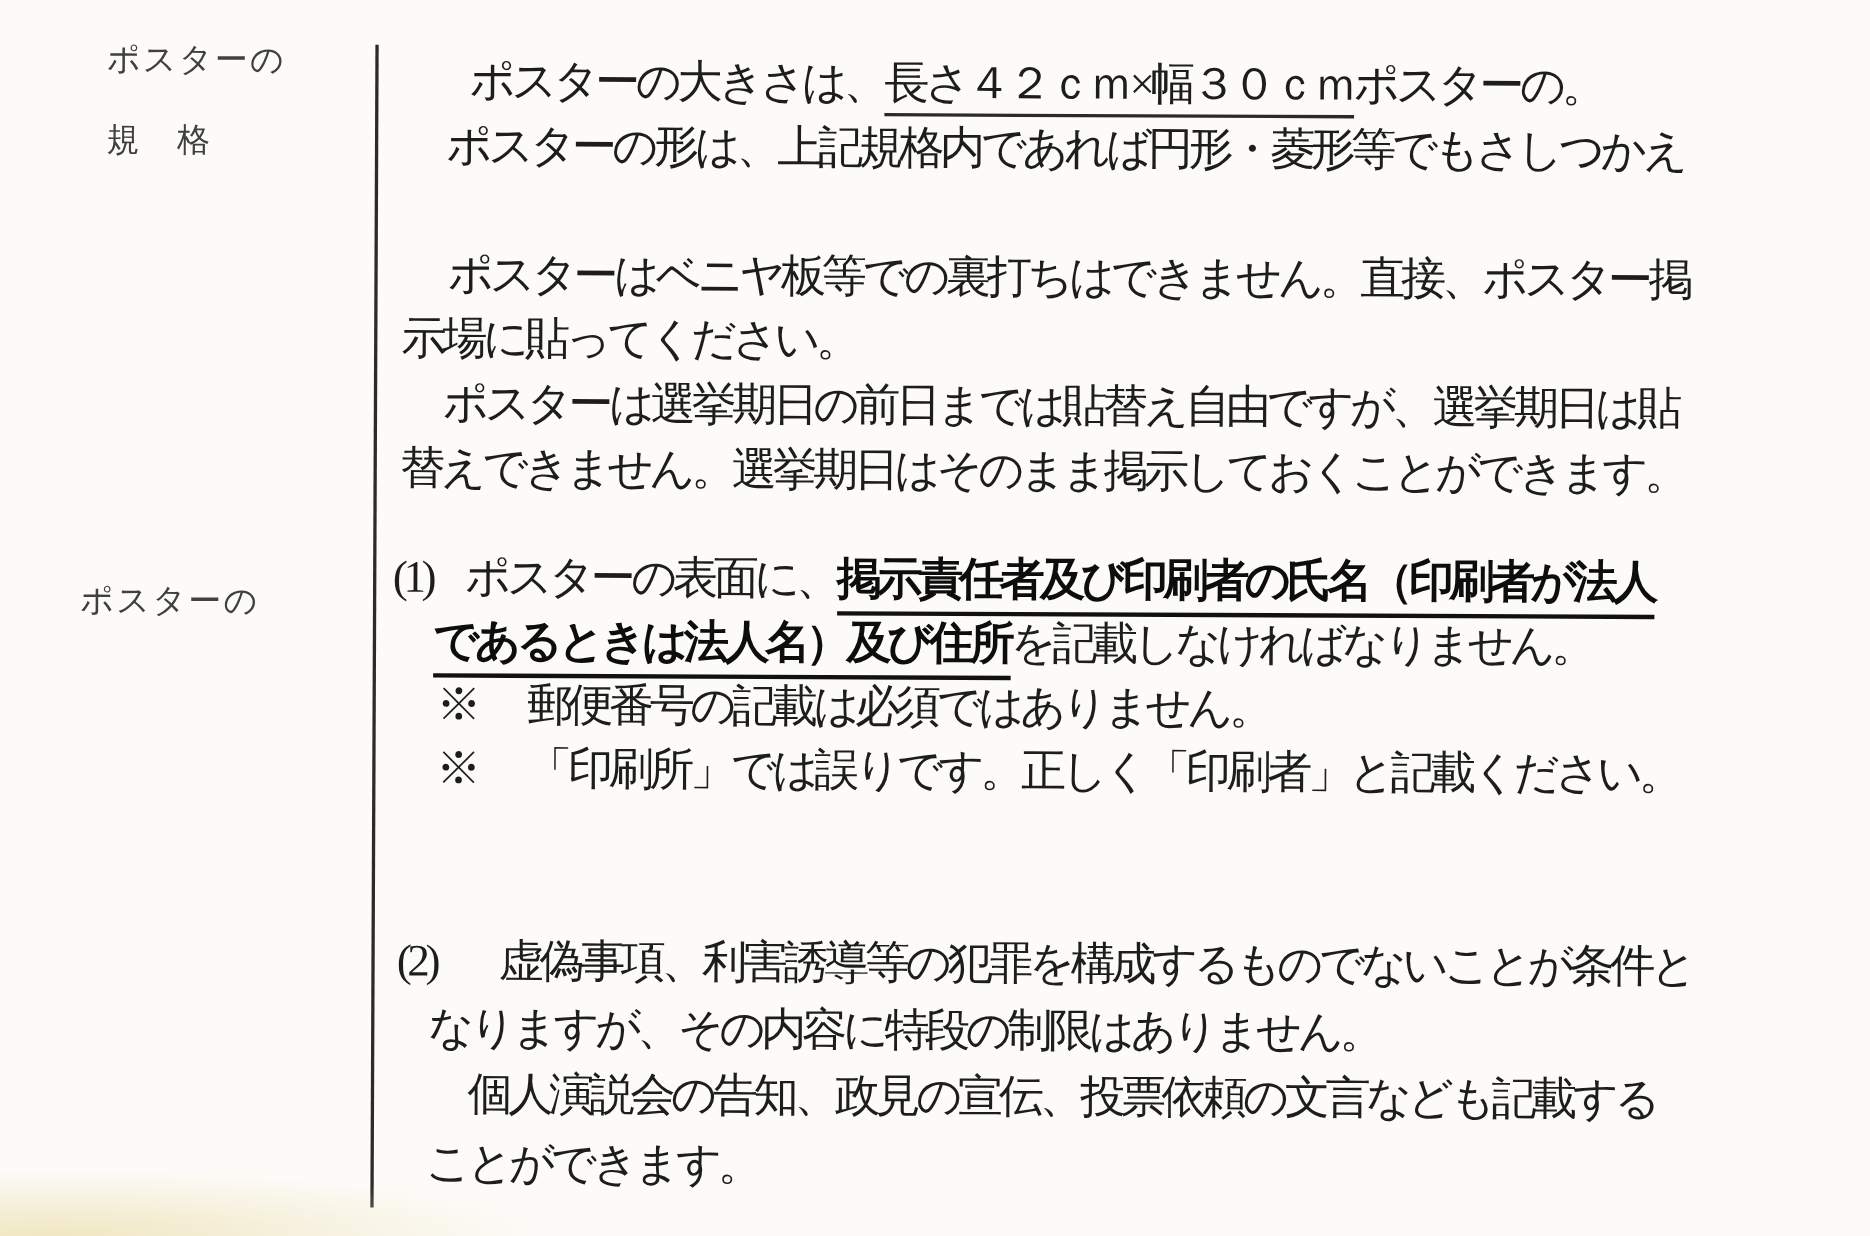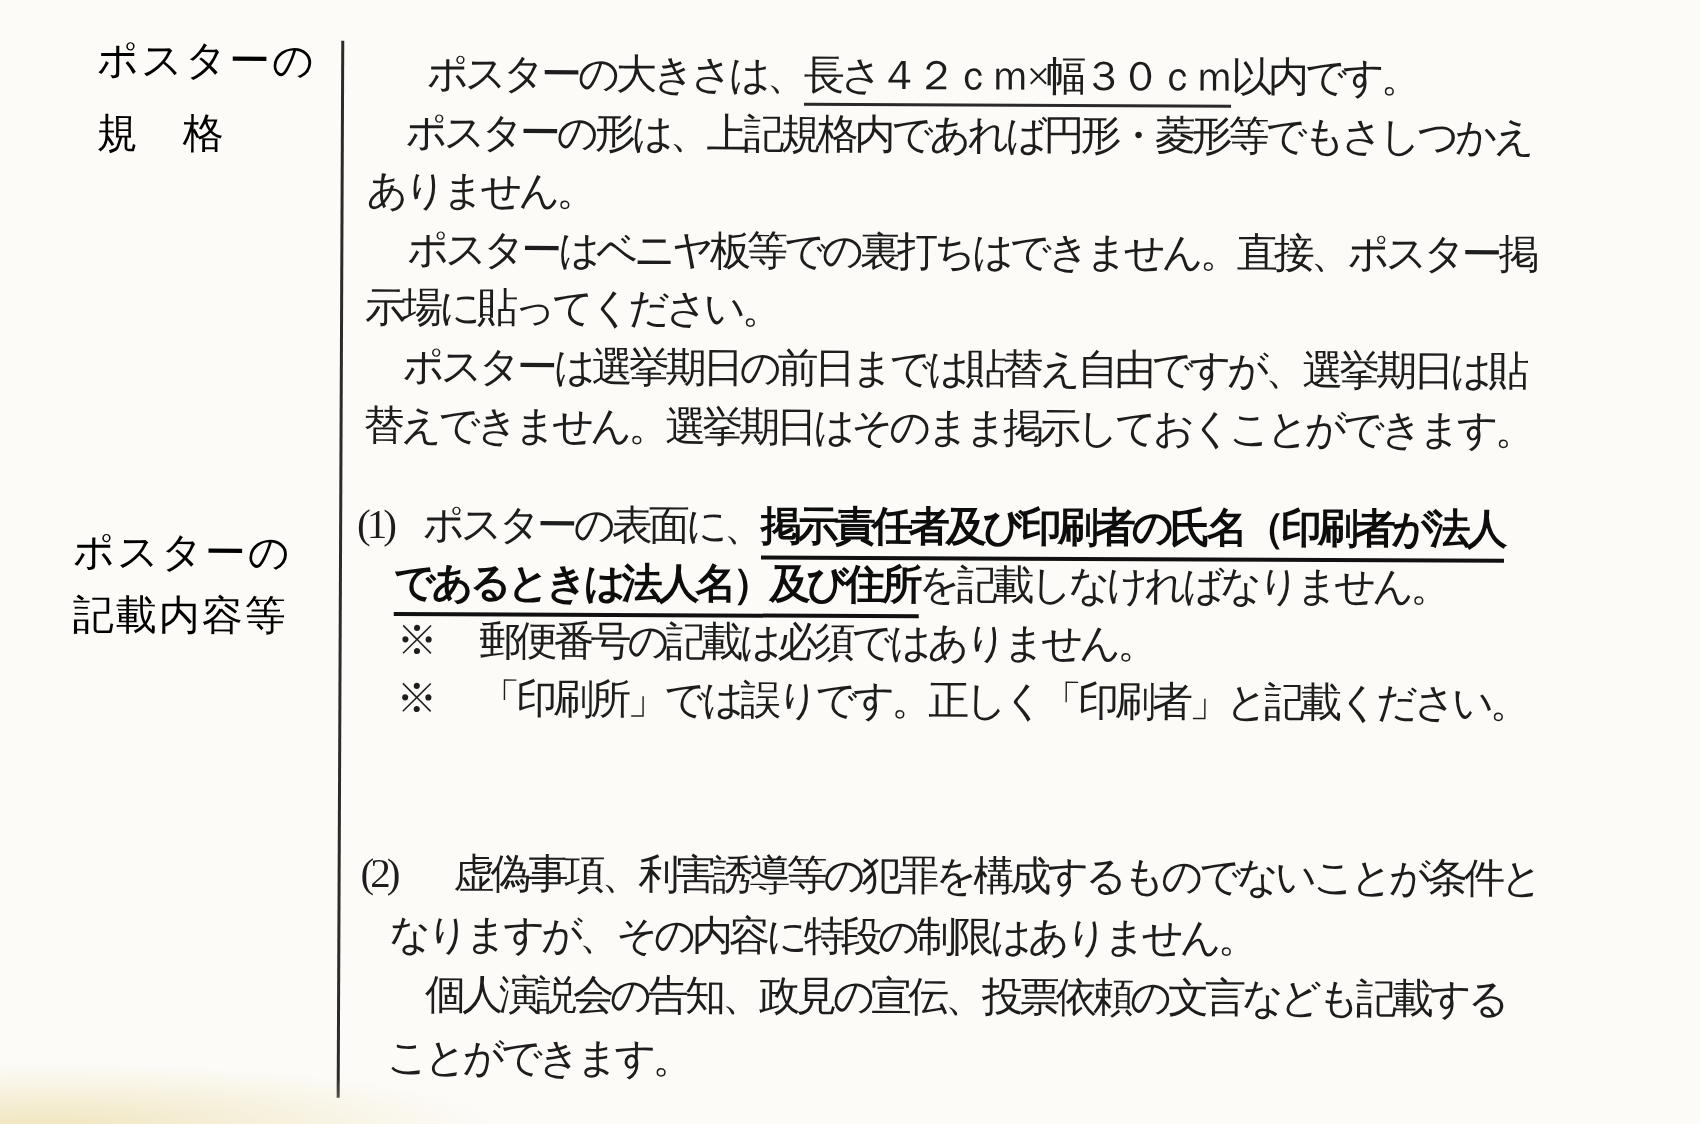--- a/index.html
+++ b/index.html
@@ -9,22 +9,22 @@
     font-family:"Liberation Serif","DejaVu Serif",serif;
   }
   .sheet{position:absolute;inset:0;transform:rotate(0.25deg);transform-origin:50% 50%;}
   .line{
     position:absolute;white-space:nowrap;
     font-size:41px;line-height:1.12;letter-spacing:-4px;
     color:#1d1d1d;
   }
   .label{
     position:absolute;white-space:nowrap;
-    font-size:41px;line-height:1.12;letter-spacing:2px;
-    color:#000000;
+    font-size:30px;line-height:1.12;letter-spacing:2px;
+    color:#404040;
   }
   .u{
     border-bottom:3px solid #2a2a2a;
     padding-bottom:5px;
   }
   .bu{
     font-weight:700;color:#0d0d0d;
     border-bottom:4px solid #111;
     padding-bottom:7px;
   }
@@ -45,33 +45,31 @@
 </head>
 <body>
 
 <div class="sheet">
 
   <div class="vline"></div>
 
   <div class="label" style="left:95px;top:41px">ポスターの</div>
   <div class="label" style="left:95px;top:114px">規　格</div>
 
-  <div class="line" style="left:425px;top:53px"><span>ポスターの大きさは、</span><span class="u">長さ４２ｃｍ×幅３０ｃｍ</span><span>以内です。</span></div>
+  <div class="line" style="left:425px;top:53px"><span>ポスターの大きさは、</span><span class="u">長さ４２ｃｍ×幅３０ｃｍ</span><span>ポスターの。</span></div>
 
   <div class="line" style="left:404px;top:112px">ポスターの形は、上記規格内であれば円形・菱形等でもさしつかえ</div>
-  <div class="line" style="left:365px;top:170px">ありません。</div>
 
   <div class="line" style="left:406px;top:229px">ポスターはベニヤ板等での裏打ちはできません。直接、ポスター掲</div>
   <div class="line" style="left:364px;top:287px">示場に貼ってください。</div>
 
   <div class="line" style="left:402px;top:346px">ポスターは選挙期日の前日までは貼替え自由ですが、選挙期日は貼</div>
   <div class="line" style="left:363px;top:405px">替えできません。選挙期日はそのまま掲示しておくことができます。</div>
 
   <div class="label" style="left:73px;top:533px">ポスターの</div>
-  <div class="label" style="left:73px;top:596px">記載内容等</div>
 
   <div class="line" style="left:357px;top:504px"><span class="marker">(1)</span><span class="gap1">ポスターの表面に、</span><span class="bu">掲示責任者及び印刷者の氏名（印刷者が法人</span></div>
 
   <div class="line" style="left:394px;top:562px"><span class="bu">であるときは法人名）及び住所</span><span>を記載しなければなりません。</span></div>
 
   <div class="line" style="left:397px;top:620px"><span class="marker">※</span><span class="gapnote">郵便番号の記載は必須ではありません。</span></div>
 
   <div class="line" style="left:397px;top:678px"><span class="marker">※</span><span class="gapnote">「印刷所」では誤りです。正しく「印刷者」と記載ください。</span></div>
 
   <div class="line" style="left:362px;top:853px"><span class="marker">(2)</span><span class="gap2">虚偽事項、利害誘導等の犯罪を構成するものでないことが条件と</span></div>

